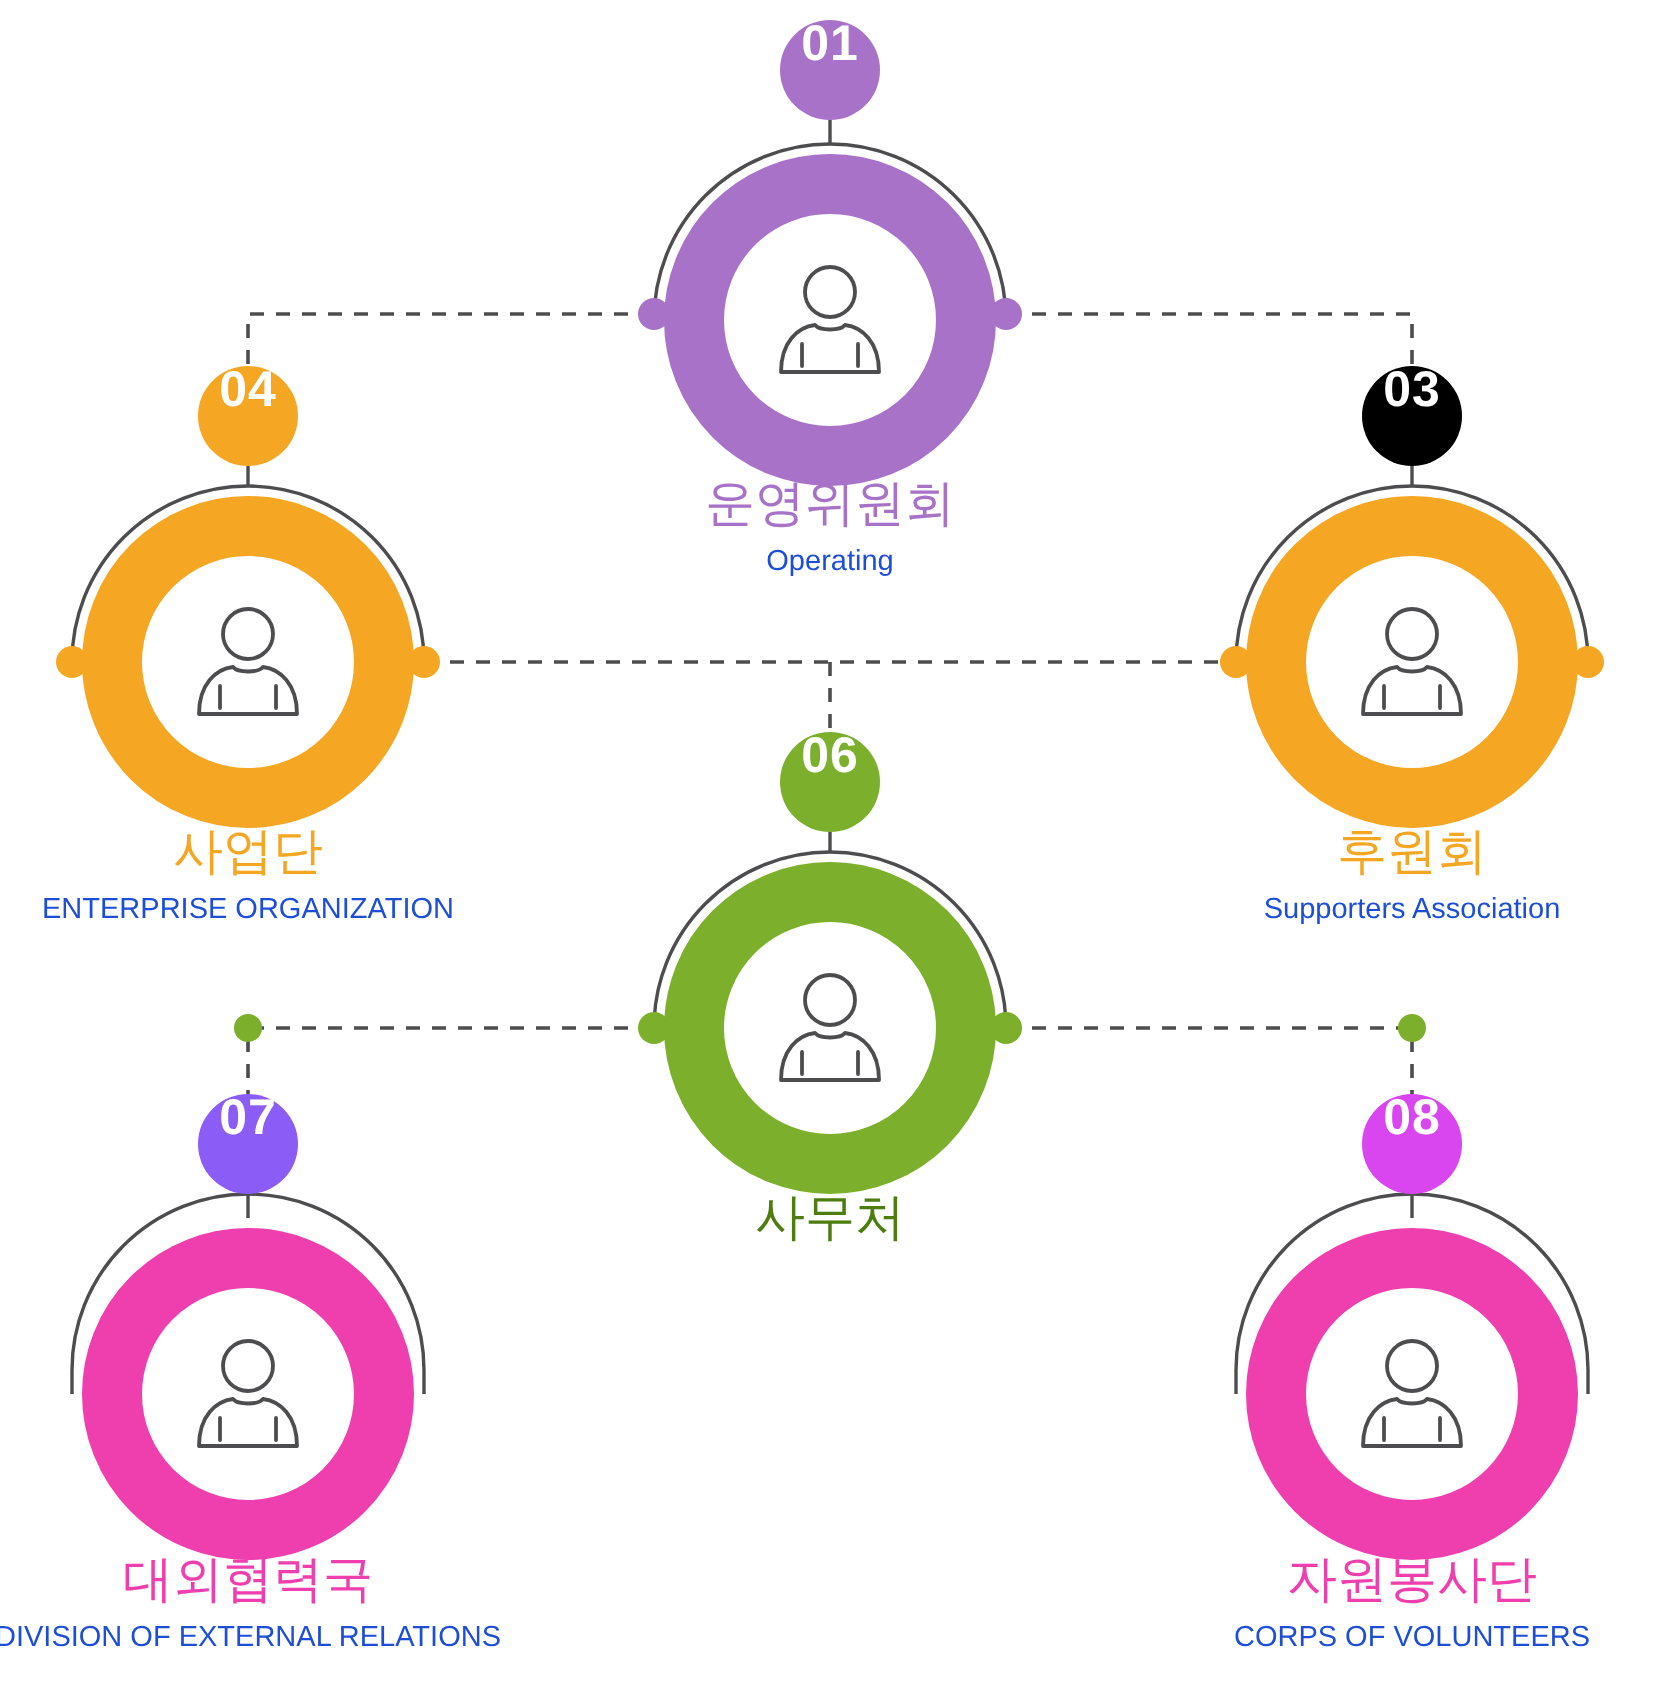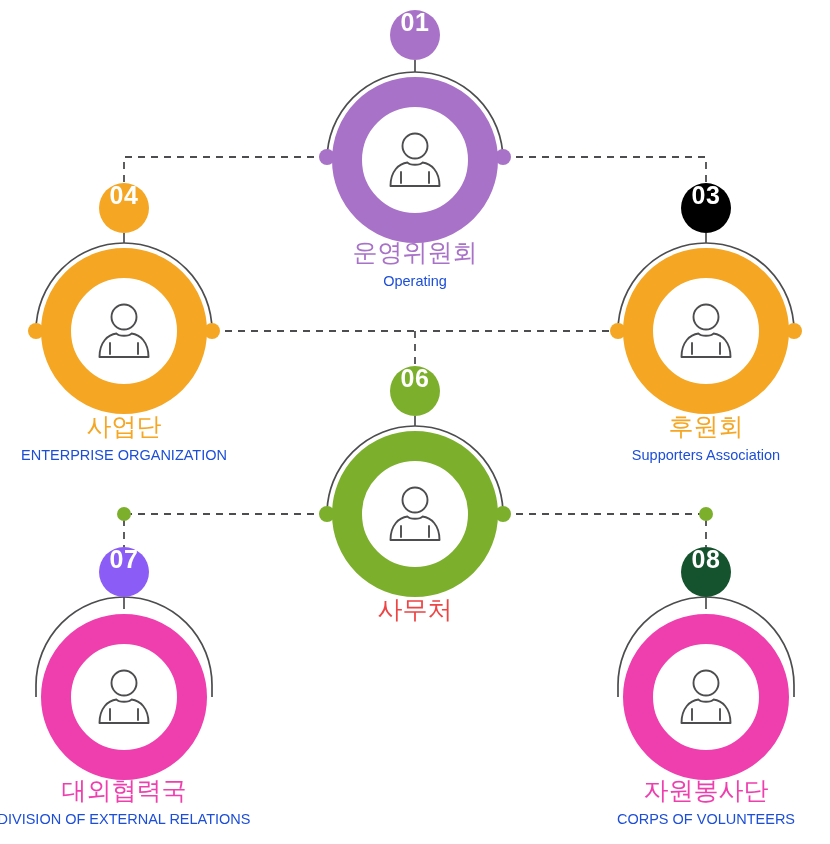--- a/index.html
+++ b/index.html
@@ -212,21 +212,21 @@
         <circle cx="36" cy="22" r="12.5"></circle>
         <path d="M11.5 62 C11.5 47 20 39.5 28.5 38.5 C31 41.5 41 41.5 43.5 38.5 C52 39.5 60.5 47 60.5 62 Z"></path>
         <line x1="22" y1="48" x2="22" y2="59"></line>
         <line x1="50" y1="48" x2="50" y2="59"></line>
       </svg>
     </div>
     <div class="badge" style="top:-148px; background:#7cb02c;">
       <span>06</span>
     </div>
     <div class="labels" style="top:81px;">
-      <div class="label-ko" style="color:#ef4444;">사무처</div>
+      <div class="label-ko" style="color:#4d7c0f;">사무처</div>
     </div>
   </div>
 
   <div class="node" style="left:124px; top:697px;">
     <div class="ring" style="border-color:#ef3eae;"></div>
     <div class="person">
       <svg viewBox="0 0 72 72" fill="none" stroke="#4d4d4f" stroke-width="1.9" stroke-linecap="round" stroke-linejoin="round">
         <circle cx="36" cy="22" r="12.5"></circle>
         <path d="M11.5 62 C11.5 47 20 39.5 28.5 38.5 C31 41.5 41 41.5 43.5 38.5 C52 39.5 60.5 47 60.5 62 Z"></path>
         <line x1="22" y1="48" x2="22" y2="59"></line>
@@ -245,21 +245,21 @@
   <div class="node" style="left:706px; top:697px;">
     <div class="ring" style="border-color:#ef3eae;"></div>
     <div class="person">
       <svg viewBox="0 0 72 72" fill="none" stroke="#4d4d4f" stroke-width="1.9" stroke-linecap="round" stroke-linejoin="round">
         <circle cx="36" cy="22" r="12.5"></circle>
         <path d="M11.5 62 C11.5 47 20 39.5 28.5 38.5 C31 41.5 41 41.5 43.5 38.5 C52 39.5 60.5 47 60.5 62 Z"></path>
         <line x1="22" y1="48" x2="22" y2="59"></line>
         <line x1="50" y1="48" x2="50" y2="59"></line>
       </svg>
     </div>
-    <div class="badge" style="top:-150px; background:#14532d;">
+    <div class="badge" style="top:-150px; background:#d946ef;">
       <span>08</span>
     </div>
     <div class="labels" style="top:79px;">
       <div class="label-ko" style="color:#ef3eae;">자원봉사단</div>
       <div class="label-en">CORPS OF VOLUNTEERS</div>
     </div>
   </div>
 
 </div>
 

